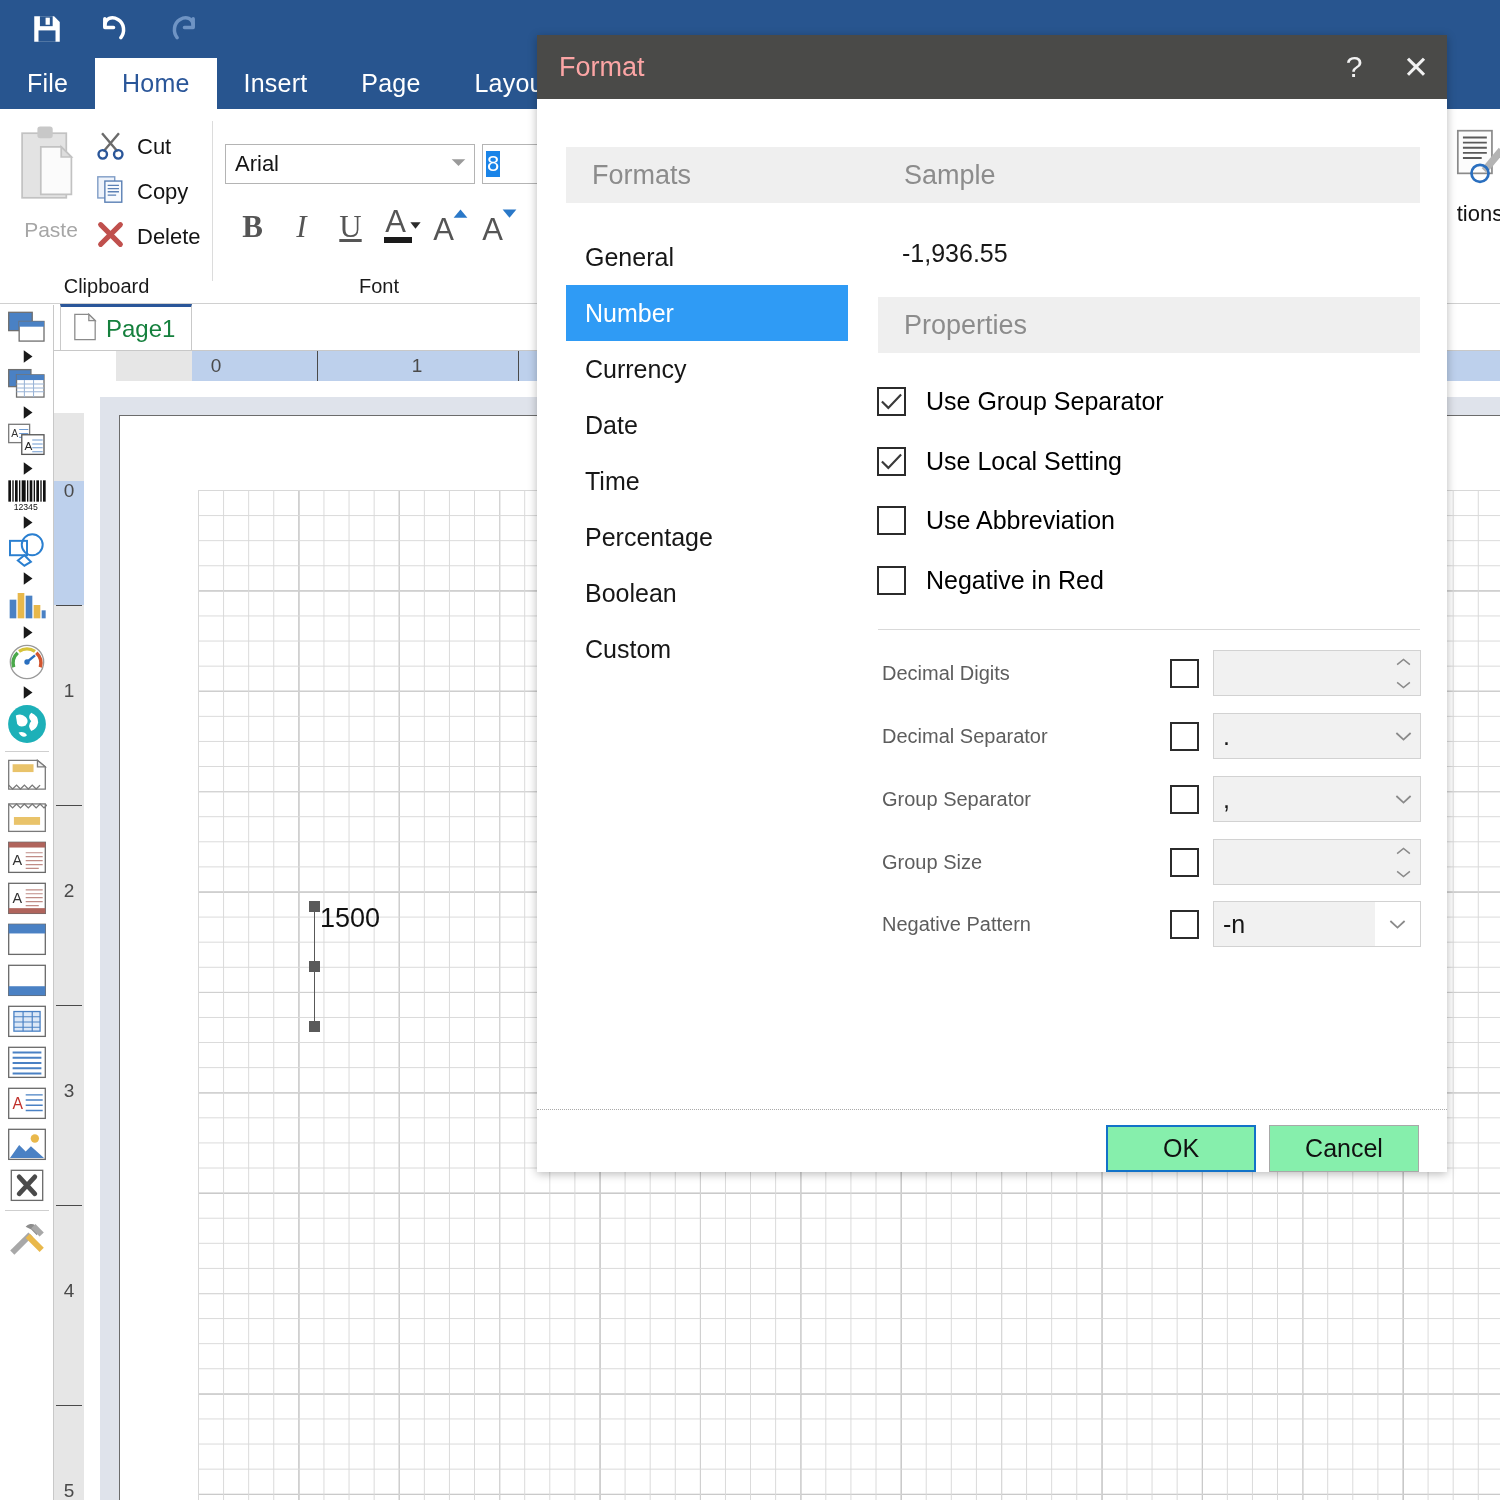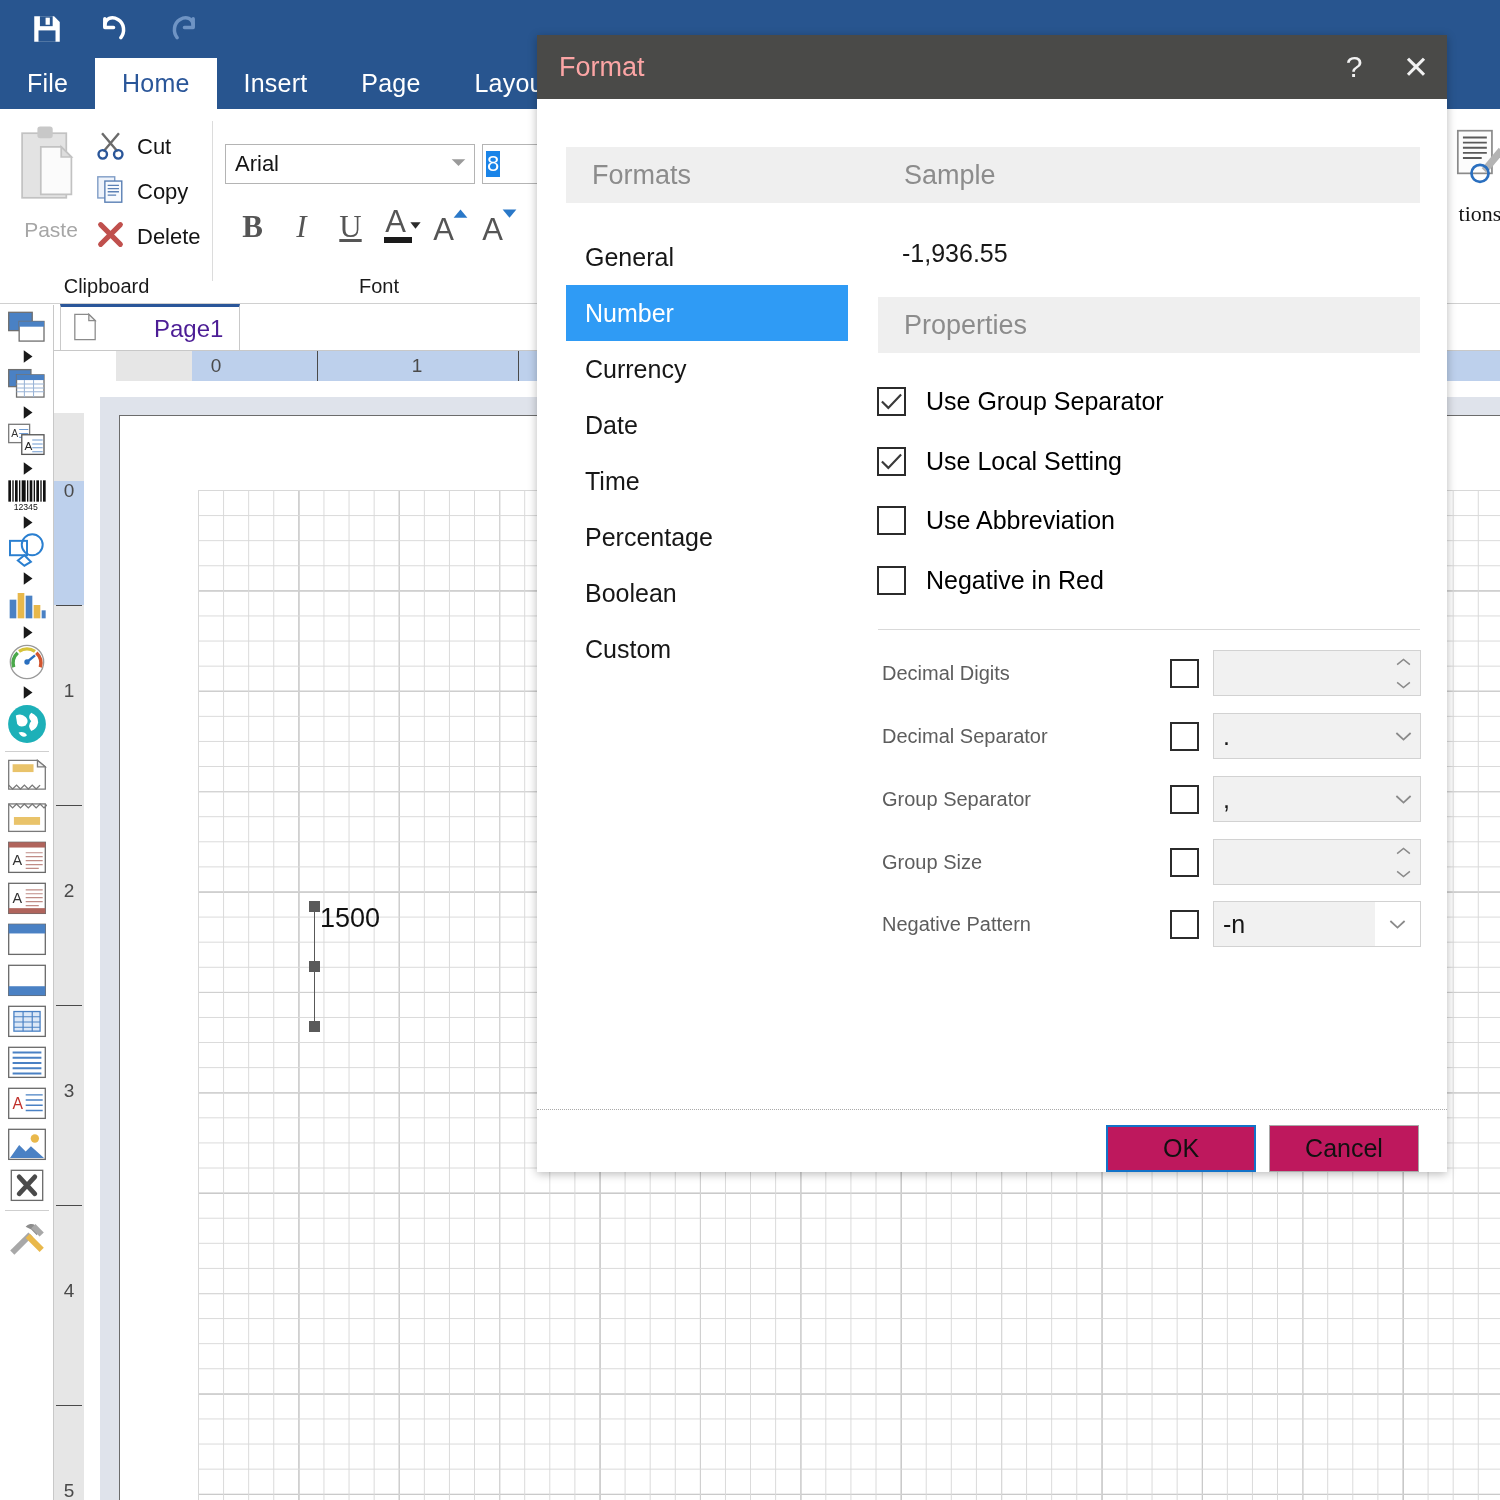--- a/index.html
+++ b/index.html
@@ -72,38 +72,38 @@
   }
   .fontsize-box .fsv { font-size: 22px; color: #ffffff; background: #1a84e8; padding: 0 1px; }
   .fmt-row { position: absolute; left: 14px; top: 90px; display: flex; align-items: center; gap: 0px; }
   .fmt-btn {
     width: 49px; height: 55px; display: flex; align-items: center; justify-content: center;
     cursor: pointer; position: relative;
   }
   .fmt-btn .g { font-size: 31px; color: #555; }
 
   
-  #grp-right { left: 1432px; width: 68px; font-family: Liberation Serif, serif; }
+  #grp-right { left: 1432px; width: 68px; }
   .opt-btn {
     position: absolute; left: 4px; top: 18px; width: 88px; display: flex;
     flex-direction: column; align-items: center; cursor: pointer;
   }
   .opt-label { font-size: 22px; color: #141414; margin-top: 8px; white-space: nowrap; }
 
   
   .pagetabbar {
     position: absolute; left: 0; top: 304px; width: 1500px; height: 47px;
     background: #ffffff; border-bottom: 1px solid #c8c8c8;
   }
   .pagetab {
     position: absolute; left: 60px; top: 0px; height: 46px; padding: 0 16px 0 12px;
     border: 1px solid #c9c9c9; border-top: 3px solid #2a5699; border-bottom: none;
     background: #fff; display: flex; align-items: center; gap: 9px; cursor: pointer;
   }
-  .pagetab .pt-label { font-size: 24px; color: #4c1d95; margin-left: 48px; }
+  .pagetab .pt-label { font-size: 24px; color: #15803d; }
 
   
   .palette {
     position: absolute; left: 0; top: 305px; width: 54px; height: 1195px;
     background: #ffffff; border-right: 1px solid #c8c8c8;
   }
   .pal-inner { position: absolute; left: 5px; top: 6px; width: 44px; }
   .pal-item { width: 44px; display: flex; align-items: center; justify-content: center; cursor: pointer; }
   .pal-arrow { width: 44px; height: 22px; display: flex; align-items: center; justify-content: center; cursor: pointer; }
   .pal-divider { width: 44px; height: 1px; background: #cfcfcf; margin: 6px 0; }
@@ -198,21 +198,21 @@
   }
   .pfield .pv { font-size: 25px; color: #171717; margin-left: 9px; flex: 1; }
   .spin { width: 34px; height: 100%; display: flex; flex-direction: column; align-items: center; justify-content: center; gap: 5px; }
   .chev { width: 34px; display: flex; align-items: center; justify-content: center; }
   .neg-valuebox { position: absolute; left: 0; top: 0; bottom: 0; width: 163px; background: #f1f1f1; display: flex; align-items: center; }
   .neg-btnbox { position: absolute; right: 0; top: 0; bottom: 0; width: 45px; background: #ffffff; display: flex; align-items: center; justify-content: center; }
 
   .dotted-sep { position: absolute; left: 0; top: 1074px; width: 910px; border-top: 1px dotted #a9a9a9; }
   .dlg-footer { position: absolute; left: 0; top: 1075px; width: 910px; height: 62px; background: #ffffff; }
   .dbtn {
-    position: absolute; top: 15px; height: 47px; background: #be185d; border: 1px solid #a8a8a8;
+    position: absolute; top: 15px; height: 47px; background: #86efac; border: 1px solid #a8a8a8;
     display: flex; align-items: center; justify-content: center; font-size: 25px; color: #111; cursor: pointer;
   }
   .dbtn.primary { border: 2px solid #1272c8; }
 </style>
 </head>
 <body>
 
 <div id="root">
 
   <div class="topbar">

